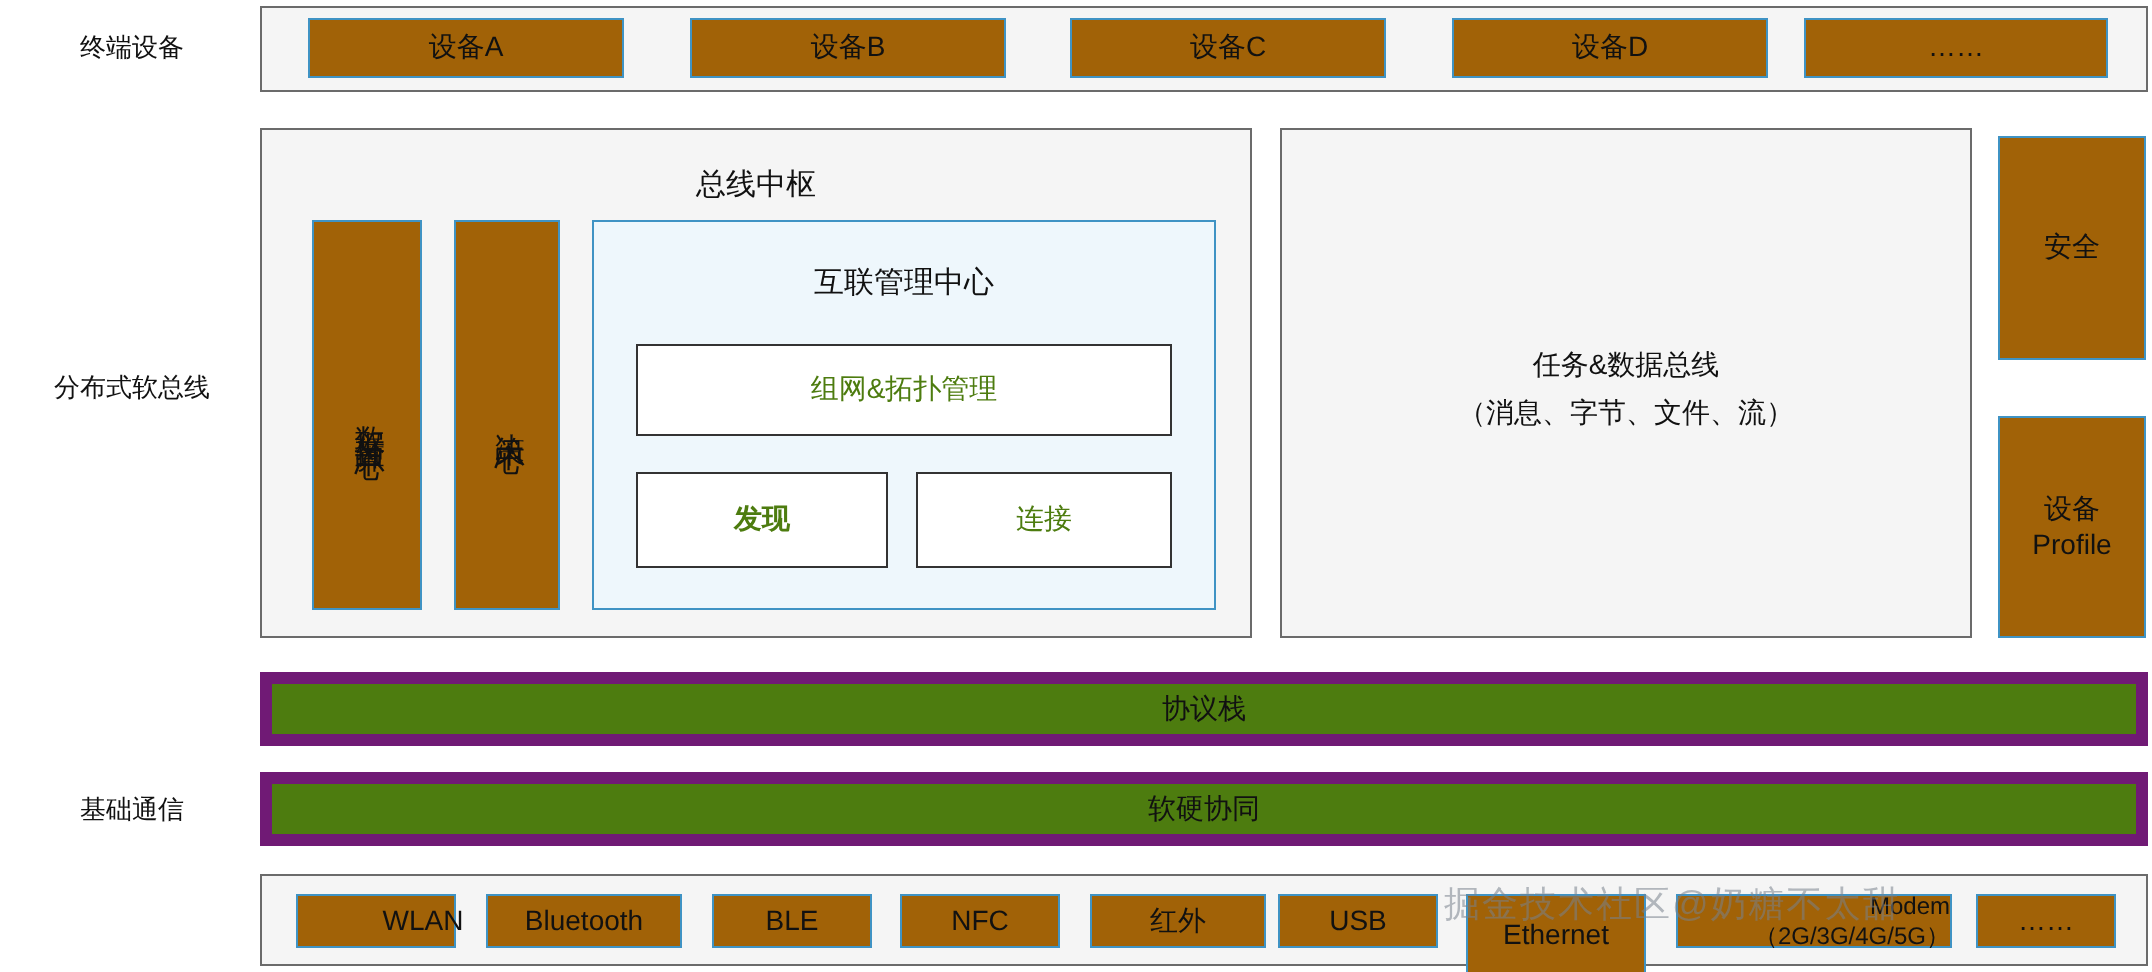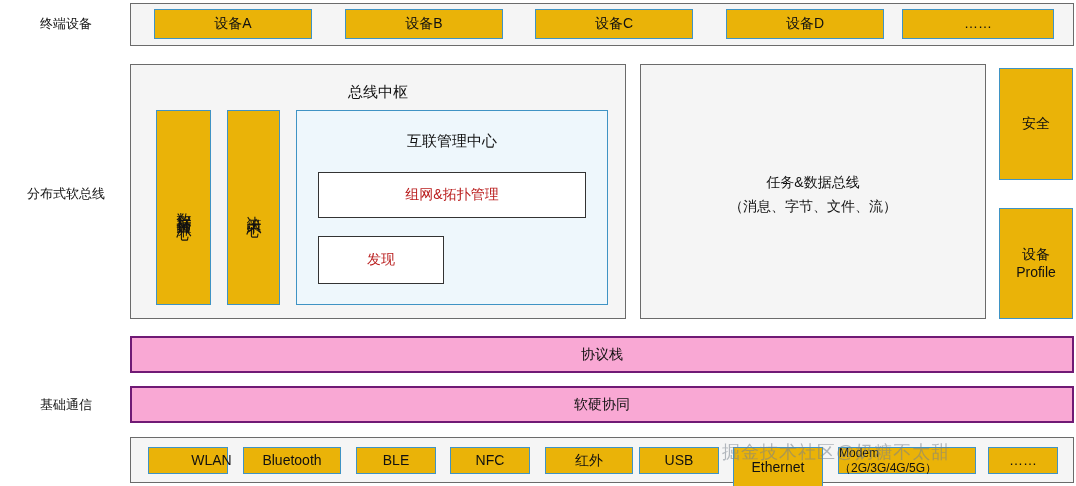--- a/index.html
+++ b/index.html
@@ -39,27 +39,27 @@
   .panel {
     position: absolute;
     background: #f5f5f5;
     border: 1px solid #6b6b6b;
     box-sizing: border-box;
   }
 
   
   .tile {
     position: absolute;
-    background: #eab308;
+    background: #a16207;
     border: 1px solid #3f93c4;
     box-sizing: border-box;
     display: flex;
     align-items: center;
     justify-content: center;
-    text-align: left;
+    text-align: right;
     font-size: 14px;
     line-height: 1.25;
     color: #111;
   }
 
   
   .tile.vertical {
     writing-mode: vertical-rl;
     text-orientation: upright;
     letter-spacing: 2px;
@@ -70,21 +70,21 @@
   .box-white {
     position: absolute;
     background: #ffffff;
     border: 1px solid #333333;
     box-sizing: border-box;
     display: flex;
     align-items: center;
     justify-content: center;
     text-align: center;
     font-size: 14px;
-    color: #b91c1c;
+    color: #4d7c0f;
   }
 
   
   .group-blue {
     position: absolute;
     background: #eef7fc;
     border: 1px solid #3f93c4;
     box-sizing: border-box;
   }
 
@@ -105,22 +105,22 @@
     width: 100%;
     text-align: center;
     font-size: 14px;
     line-height: 1.7;
     color: #111;
   }
 
   
   .bar {
     position: absolute;
-    background: #f9a8d4;
-    border: 2px solid #701a75;
+    background: #4d7c0f;
+    border: 6px solid #701a75;
     box-sizing: border-box;
     display: flex;
     align-items: center;
     justify-content: center;
     font-size: 14px;
     color: #111;
   }
 
   
   .watermark {
@@ -158,22 +158,23 @@
   <div class="tile vertical" style="left:156px; top:110px; width:55px; height:195px;">数据与计算中心</div>
 
   <div class="tile vertical" style="left:227px; top:110px; width:53px; height:195px;">决策中心</div>
 
   <div class="group-blue" style="left:296px; top:110px; width:312px; height:195px;">
     <div class="caption" style="top:21px;">互联管理中心</div>
   </div>
 
   <div class="box-white" style="left:318px; top:172px; width:268px; height:46px;">组网&amp;拓扑管理</div>
 
-  <div class="box-white" style="left:318px; top:236px; width:126px; height:48px;">发现</div>
-
+  <div class="box-white" style="left:318px; top:236px; width:126px; height:48px;font-weight:bold;">发现</div>
+
+  <div class="box-white" style="left:458px; top:236px; width:128px; height:48px;">连接</div>
 
   <div class="panel" style="left:640px; top:64px; width:346px; height:255px;">
     <div class="center-text" style="top:106px;">任务&amp;数据总线</div>
     <div class="center-text" style="top:130px;">（消息、字节、文件、流）</div>
   </div>
 
   <div class="tile" style="left:999px; top:68px; width:74px; height:112px;">安全</div>
 
   <div class="tile" style="left:999px; top:208px; width:74px; height:111px; flex-direction:column;">
     <span>设备</span>

